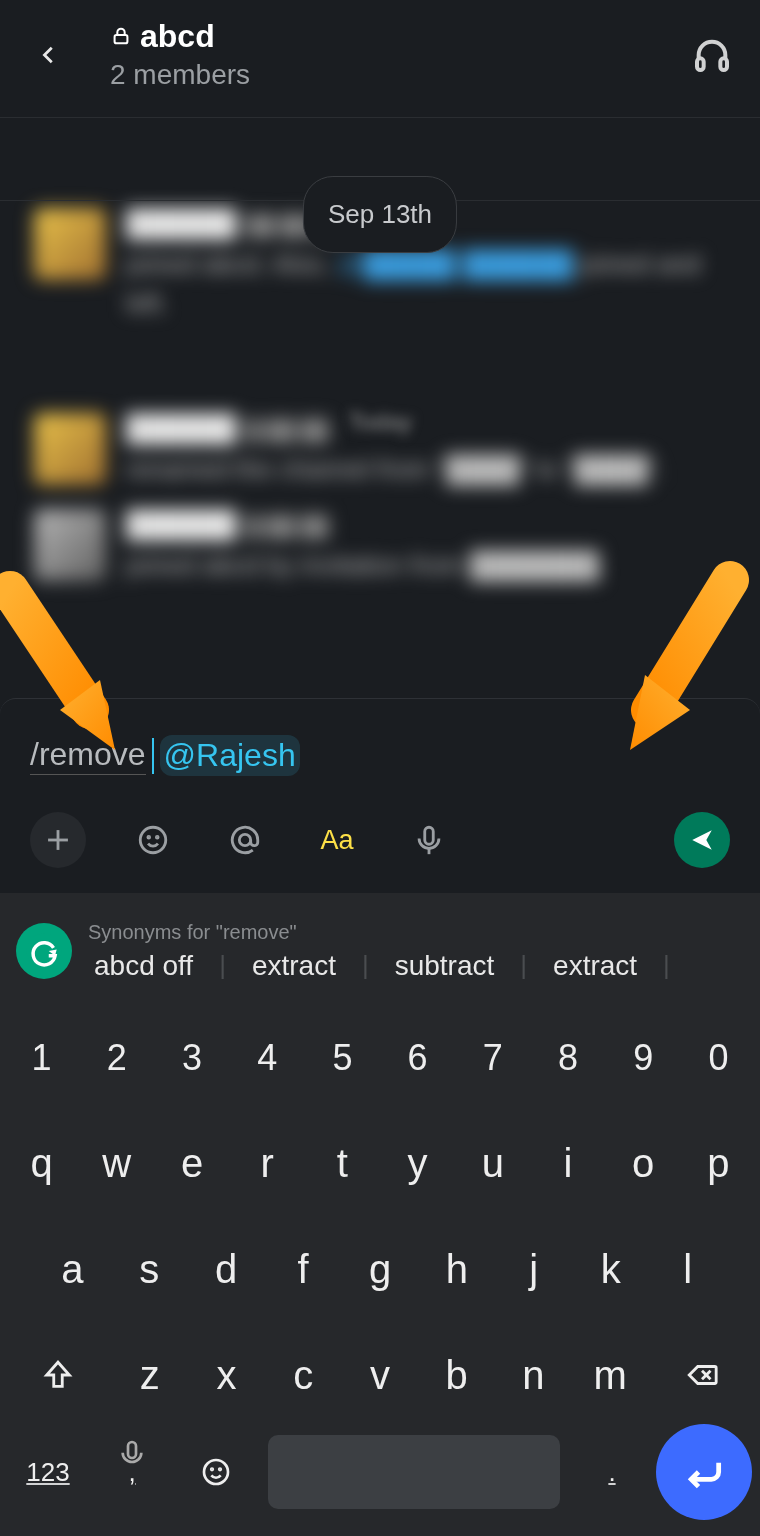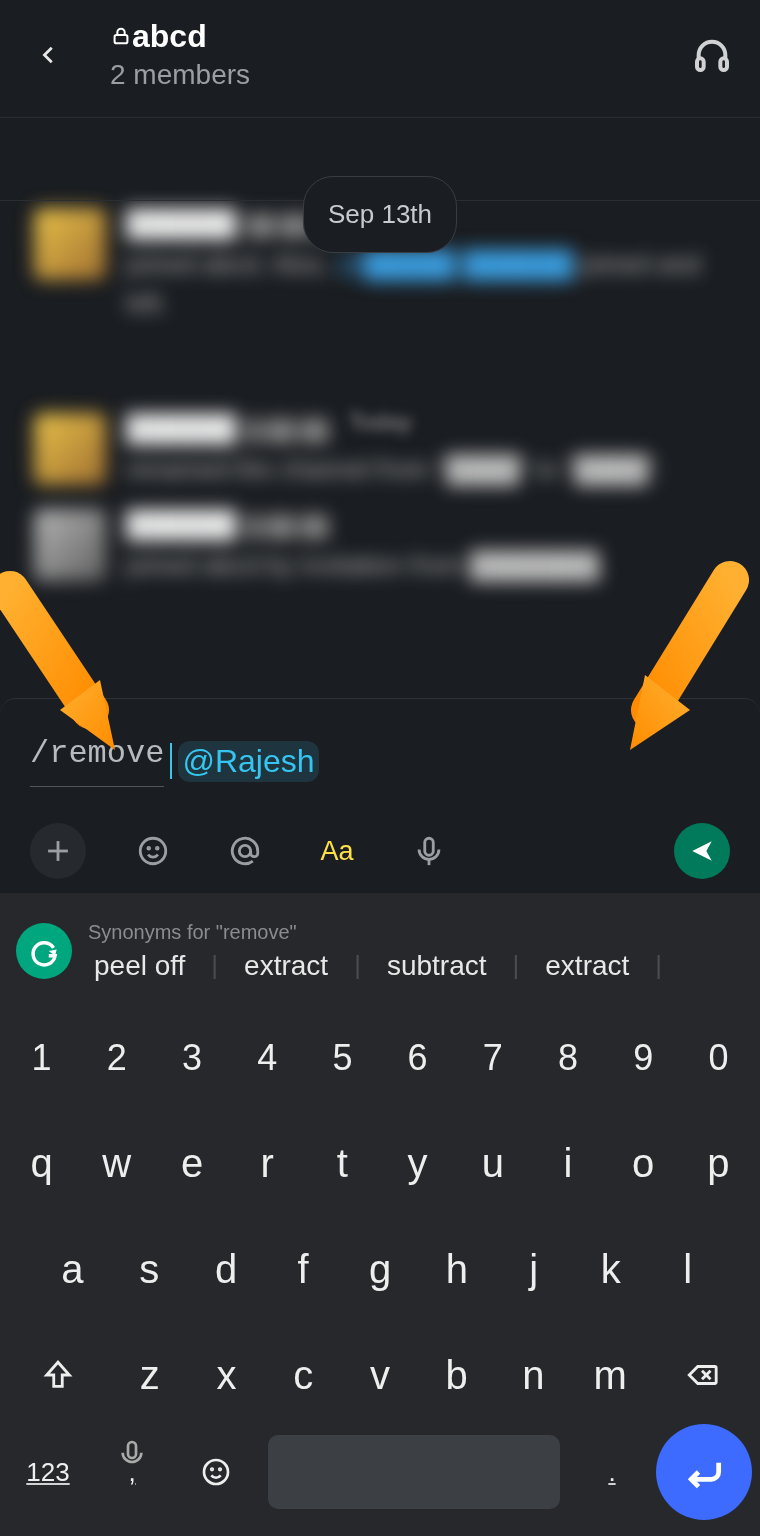--- a/index.html
+++ b/index.html
@@ -4,21 +4,21 @@
 <style>
   * { box-sizing: border-box; margin: 0; padding: 0; }
   html, body { width: 760px; height: 1536px; overflow: hidden; font-family: -apple-system, Helvetica, Arial, sans-serif; background:#1a1d21; color:#d1d2d3;}
   .screen { width:760px; height:1536px; display:flex; flex-direction:column; position:relative; }
 
   
   .header { display:flex; align-items:center; padding: 18px 28px 26px 28px; border-bottom:1px solid #2a2d31; }
   .back-btn { width:42px; height:42px; display:flex; align-items:center; justify-content:center; }
   .back-btn svg { width:22px; height:22px; stroke:#e8e8e8; stroke-width:3; fill:none; }
   .title-block { margin-left:40px; flex:1; }
-  .title-row { display:flex; align-items:center; font-weight:700; font-size:32px; color:#fff;}
+  .title-row { display:flex; align-items:center; gap:8px; font-weight:700; font-size:32px; color:#fff;}
   .lock-icon svg { width:22px; height:22px; stroke:#fff; stroke-width:2.2; fill:none; }
   .subtitle { font-size:28px; color:#9b9fa3; margin-top:4px; }
   .hp-icon { width:40px; height:40px; }
   .hp-icon svg { width:40px; height:40px; stroke:#d1d2d3; stroke-width:2.4; fill:none; }
 
   
   .messages { flex:0 0 auto; height:580px; position:relative; padding-top:60px;}
   .date-pill { position:absolute; left:50%; top:58px; transform:translateX(-50%); border:1px solid #3a3d41; border-radius:30px; padding:22px 24px; font-size:26px; color:#c8cacd; background:#1a1d21; z-index:3;}
   .hr-line { position:absolute; left:0; right:0; top:82px; border-top:1px solid #2a2d31; z-index:1;}
   .msg-block { position:relative; filter: blur(9px); padding: 30px 28px 10px 34px; }
@@ -28,21 +28,21 @@
   .msg-body { flex:1; }
   .msg-name { font-size:26px; font-weight:700; color:#e8e8e8; display:inline; }
   .msg-time { font-size:20px; color:#888; margin-left:10px;}
   .msg-text { font-size:26px; color:#bbb; margin-top:6px; line-height:1.5;}
   .mention-blur { color:#3a9bdc; }
   .today-pill { position:absolute; left:50%; top:290px; transform:translateX(-50%); font-size:24px; color:#999; filter:blur(6px); z-index:3;}
 
   
   .composer { border-top:1px solid #2e3136; border-radius:16px 16px 0 0; padding: 36px 30px 18px 30px; position:relative; height:195px;}
   .comp-text { font-size:32px; display:flex; align-items:center; gap:4px;}
-  .cmd-part { color:#b8bbbe; border-bottom:1px solid #555; padding-bottom:14px;font-family:Liberation Mono, monospace;}
+  .cmd-part { color:#b8bbbe; border-bottom:1px solid #555; padding-bottom:1px;}
   .cursor { display:inline-block; width:2px; height:36px; background:#36c5f0; margin:0 2px;}
   .mention-pill { color:#36c5f0; background:rgba(54,197,240,0.14); padding:2px 4px; border-radius:12px;}
   .comp-toolbar { display:flex; align-items:center; gap:42px; margin-top:36px;}
   .comp-btn { width:50px; height:50px; display:flex; align-items:center; justify-content:center; color:#9b9fa3;}
   .comp-btn.plus { background:#26292d; border-radius:50%; width:56px; height:56px;}
   .comp-btn svg { width:34px; height:34px; stroke:#9b9fa3; stroke-width:2; fill:none;}
   .comp-btn .txt { font-size:27px; color:#fde047;}
   .spacer { flex:1; }
   .send-btn { width:56px; height:56px; border-radius:50%; background:#007a5a; display:flex; align-items:center; justify-content:center;}
   .send-btn svg { width:26px; height:26px; fill:#fff; }
@@ -197,21 +197,21 @@
       <div class="gram-icon">
         <svg viewBox="0 0 24 24">
             <circle cx="12" cy="12" r="11" fill="#00a67d"></circle>
             <path d="M18 10a7 7 0 1 0 1 5h-4" stroke="#fff" stroke-width="2.2" fill="none"></path>
             <path d="M15 12l4 3 1-4" fill="#fff"></path>
           </svg>
       </div>
       <div class="sugg-col">
         <div class="sugg-label">Synonyms for "remove"</div>
         <div class="sugg-row">
-          <span class="sugg-item">peel off</span>
+          <span class="sugg-item">abcd off</span>
           <span class="sugg-sep">|</span>
           <span class="sugg-item">extract</span>
           <span class="sugg-sep">|</span>
           <span class="sugg-item">subtract</span>
           <span class="sugg-sep">|</span>
           <span class="sugg-item">extract</span>
           <span class="sugg-sep">|</span>
         </div>
       </div>
     </div>

